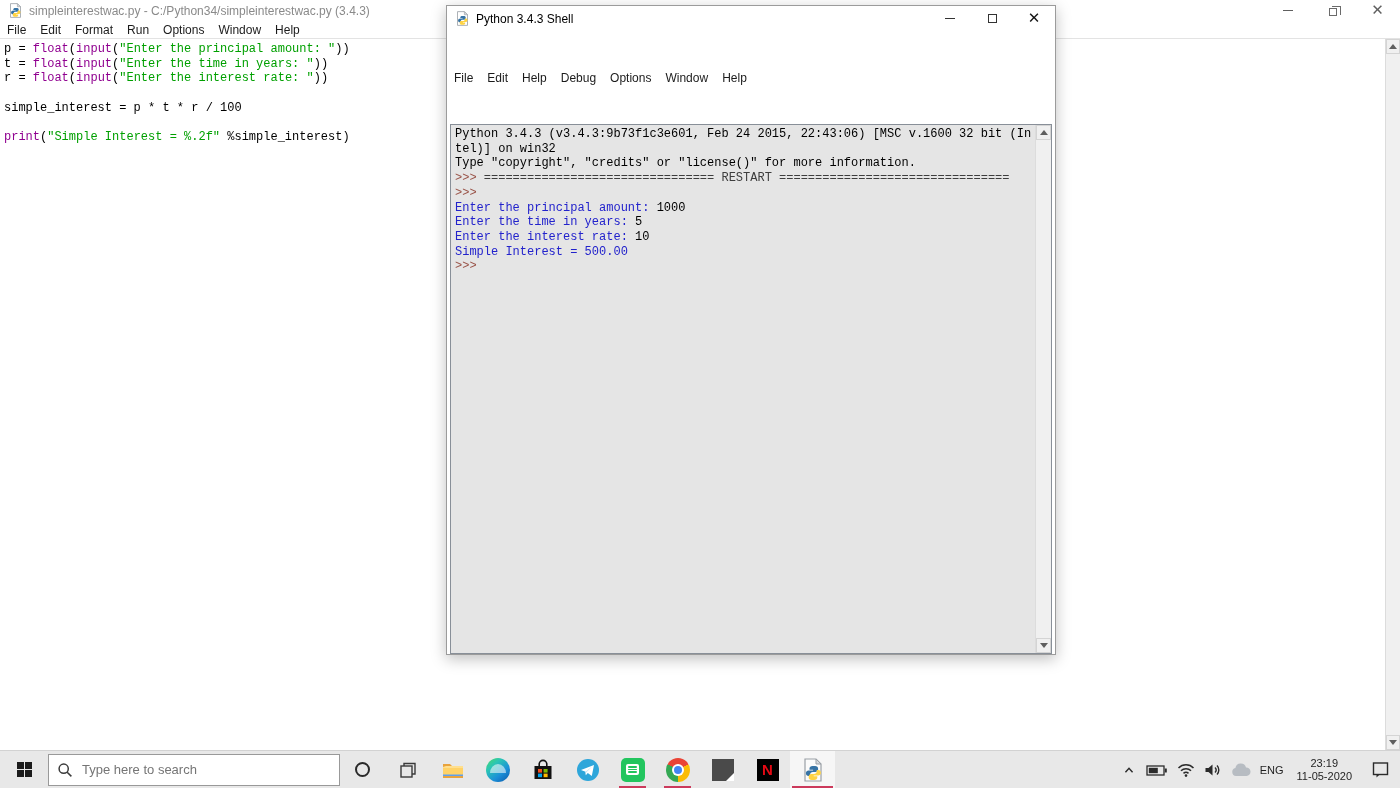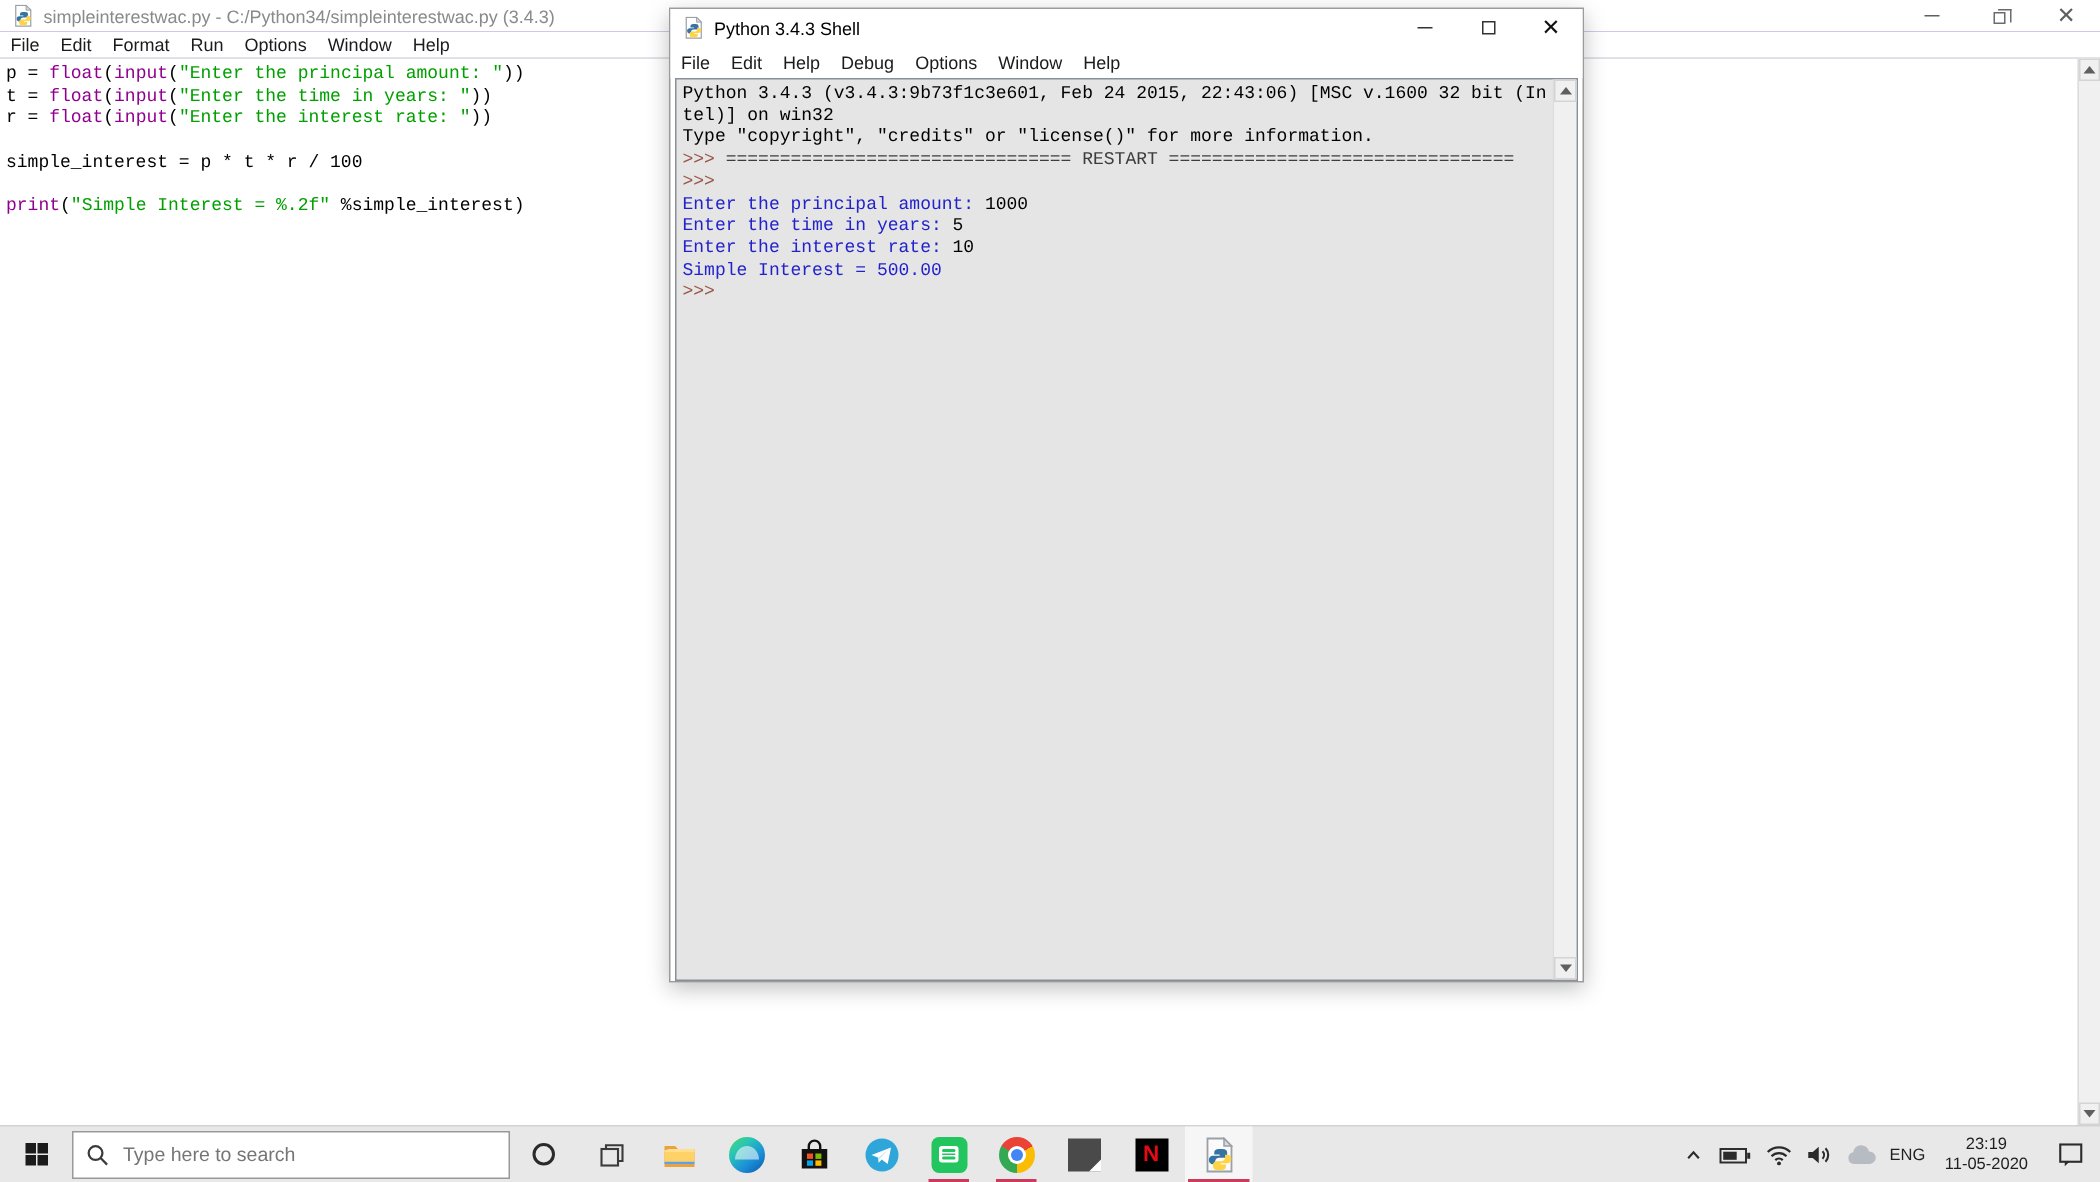--- a/index.html
+++ b/index.html
@@ -35,21 +35,21 @@
   .editor { position:absolute; left:0; top:0; right:0; bottom:38px; display:flex; flex-direction:column; background:#4c1d95; }
   .editor .titlebar { height:21px; }
   .ed-title { font-size:12px; color:#8a8a8a; white-space:nowrap; }
   .editor .menubar { height:18px; }
   .ed-body { position:relative; flex:1; background:#fff; overflow:hidden; }
   .codearea { padding:3px 0 0 4px; font-family:"Liberation Mono","DejaVu Sans Mono",monospace; font-size:12px; line-height:14.7px; white-space:pre; }
   .editor .statusbar { height:17px; }
 
   
   .shell { position:absolute; left:446px; top:5px; width:610px; height:650px; background:#fff;
-      border:1px solid #9b9b9b; box-shadow:0 4px 14px rgba(0,0,0,.25); display:flex; flex-direction:column; }
+      border:1px solid #9b9b9b; box-shadow:0 4px 14px rgba(0,0,0,.25); display:flex; flex-direction:column;gap:36px; }
   .shell .titlebar { height:25px; }
   .sh-title { font-size:12px; color:#000; }
   .shell .ctrl { width:42px; }
   .shell .g-min { background:#333; }
   .shell .g-max { border-color:#333; }
   .shell .g-close { color:#111; }
   .shell .menubar { height:21px; border-bottom:none; }
   .sh-body { flex:1; margin:0 3px; position:relative; border:1px solid #888f98; background:#e5e5e5; overflow:hidden; }
   .sh-text { padding:2px 0 0 4px; font-family:"Liberation Mono","DejaVu Sans Mono",monospace; font-size:12px; line-height:14.7px; white-space:pre; }
   .sh-body .vscroll { width:16px; }

